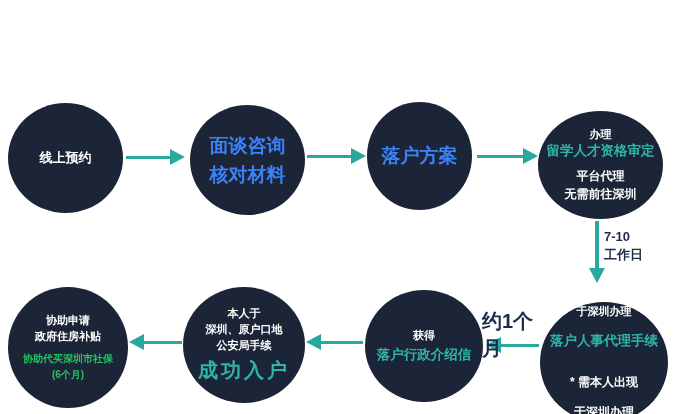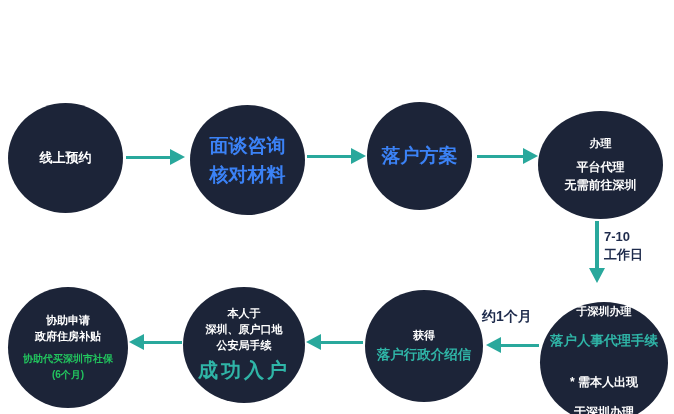--- a/index.html
+++ b/index.html
@@ -52,21 +52,21 @@
   #a3 { left:477px; top:155px; width:46px; }
   #a4 { left:595px; top:221px; height:47px; }
   #a5 { left:501px; top:344px; width:38px; }
   #a6 { left:321px; top:341px; width:42px; }
   #a7 { left:144px; top:341px; width:38px; }
 
   .duration {
     position:absolute; color:#1e2b4c; font-weight:700; text-align:left;
   }
   #dur-top { left:604px; top:228px; width:62px; font-size:13px; line-height:1.35; }
-  #dur-bottom { left:482px; top:308px; width:62px; font-size:14px; }
+  #dur-bottom { left:482px; top:308px; width:62px; font-size:20px; }
 </style>
 </head>
 <body>
 
 <div id="stage">
 
 
   <div class="circle" id="c1">
     <div class="t-xl">线上预约</div>
   </div>
@@ -75,20 +75,21 @@
     <div class="t-lg">面谈咨询</div>
     <div class="t-lg">核对材料</div>
   </div>
 
   <div class="circle" id="c3">
     <div class="t-lg">落户方案</div>
   </div>
 
   <div class="circle" id="c4">
     <div class="t-md">办理</div>
+    <div class="t-teal">留学人才资格审定</div>
     <div class="t-sm gap7">平台代理</div>
     <div class="t-sm">无需前往深圳</div>
   </div>
 
   <div class="circle" id="c5">
     <div class="t-md">于深圳办理</div>
     <div class="t-teal">落户人事代理手续</div>
     <div class="t-sm gap11">* 需本人出现</div>
     <div class="t-sm">于深圳办理</div>
   </div>

